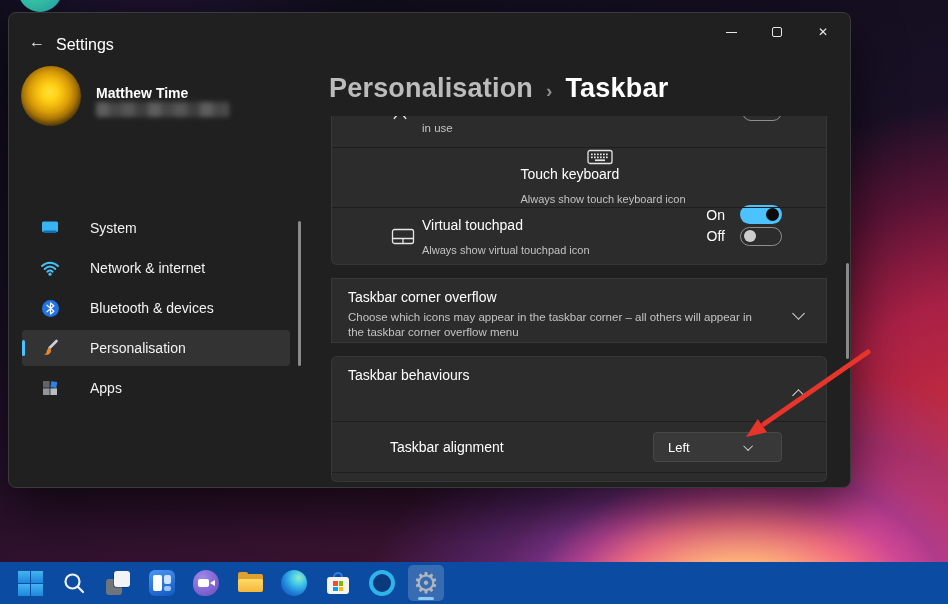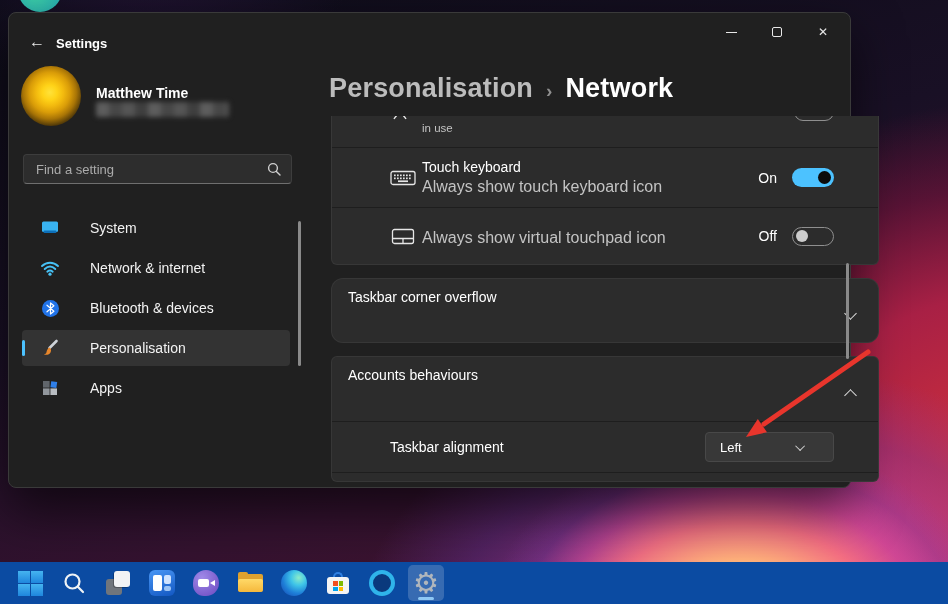--- a/index.html
+++ b/index.html
@@ -17,21 +17,21 @@
 
   .bg-peek { position:absolute; left:18px; top:-32px; width:44px; height:44px; border-radius:50%;
     background:radial-gradient(circle at 40% 60%, #3ed0a6, #1fa3b8); z-index:0; }
 
   
   .window { position:absolute; left:8px; top:12px; width:843px; height:476px; background:#202020;
     border:1px solid #3a3a3a; border-radius:8px; box-shadow:0 22px 50px rgba(0,0,0,.6); z-index:2; }
 
   .back-btn { position:absolute; left:17px; top:18px; width:22px; height:22px; color:#e8e8e8;
     font-size:16px; line-height:22px; text-align:center; cursor:default; }
-  .win-title { position:absolute; left:47px; top:23px; font-size:13px; font-weight:700; color:#ffffff; }
+  .win-title { position:absolute; left:47px; top:23px; font-size:16px; font-weight:400; color:#ffffff; }
 
   .caption { position:absolute; right:4px; top:0; display:flex; }
   .cap-btn { width:46px; height:38px; display:flex; align-items:center; justify-content:center; }
   .glyph-min { width:11px; height:1px; background:#e8e8e8; }
   .glyph-max { width:10px; height:10px; border:1px solid #e8e8e8; border-radius:2px; }
   .glyph-close { color:#e8e8e8; font-size:12px; line-height:12px; }
 
   
   .avatar { position:absolute; left:12px; top:53px; width:60px; height:60px; border-radius:50%;
     background:
@@ -65,34 +65,34 @@
   .ico-bt-badge { width:17px; height:17px; border-radius:50%; background:#2173e8; display:flex; align-items:center; justify-content:center; }
   .ico-clock-badge { width:17px; height:17px; border-radius:50%; background:#2496dc; display:flex; align-items:center; justify-content:center; }
 
   
   .breadcrumb { position:absolute; left:320px; top:60px; display:flex; align-items:baseline; }
   .bc-parent { font-size:27px; font-weight:600; color:#bcbcbc; letter-spacing:.2px; }
   .bc-sep { font-size:19px; color:#8f8f8f; margin:0 13px; font-weight:600; }
   .bc-current { font-size:27px; font-weight:600; color:#ffffff; letter-spacing:.2px; }
 
   
-  .card { position:absolute; left:322px; width:548px; background:#2c2c2c; border:1px solid rgba(255,255,255,.055); }
+  .card { position:absolute; left:322px; width:496px; background:#2c2c2c; border:1px solid rgba(255,255,255,.055); }
   .card1 { top:103px; height:149px; border-top:none; border-radius:0 0 6px 6px; overflow:hidden; }
-  .card2 { top:265px; height:65px; border-radius:12px; }
+  .card2 { top:265px; height:65px; border-radius:0; }
   .card3 { top:343px; height:126px; border-radius:6px; overflow:hidden; }
 
   .srow { position:relative; display:flex; align-items:center; padding:0 16px 0 58px; }
   .srow + .srow { border-top:1px solid #1e1e1e; }
   .row-partial { height:31px; }
-  .row-std { height:60px; }
+  .row-std { height:60px;flex-direction:column; }
   .row-std2 { height:57px; }
   .row-ico { flex:none; width:26px; display:flex; justify-content:center; }
   .row-text { margin-left:6px; }
   .row-title { font-size:14px; color:#ffffff; }
-  .row-sub { font-size:16px; color:#c3c3c3; margin-top:3px; }
+  .row-sub { font-size:11px; color:#c3c3c3; margin-top:11px; }
   .row-right { margin-left:auto; display:flex; align-items:center; }
   .state-label { font-size:14px; color:#ffffff; margin-right:15px; }
 
   .partial-sub { position:absolute; left:90px; top:6px; font-size:11.5px; color:#c3c3c3; }
   .partial-toggle { position:absolute; right:44px; top:-13px; width:40px; height:18px; border-radius:9px; border:1px solid #8f8f8f; }
   .partial-ico { position:absolute; left:60px; top:-9px; }
 
   .toggle { width:42px; height:19px; border-radius:10px; position:relative; margin-right:28px; }
   .toggle.on { background:#4cc2ff; }
   .toggle.on .knob { position:absolute; right:3px; top:3px; width:13px; height:13px; border-radius:50%; background:#0c0c0c; }
@@ -181,29 +181,20 @@
         </div>
       <div class="cap-btn">
           <span class="glyph-close">✕</span>
         </div>
     </div>
 
     <div class="avatar"></div>
     <div class="profile-name">Matthew Time</div>
     <div class="profile-blur"></div>
 
-    <div class="searchbox">
-      <input type="text" placeholder="Find a setting" style="">
-      <span class="search-glyph">
-        <svg width="14" height="14" viewBox="0 0 14 14">
-            <circle cx="6" cy="6" r="4.4" fill="none" stroke="#cfcfcf" stroke-width="1.4"></circle>
-            <line x1="9.4" y1="9.4" x2="13" y2="13" stroke="#cfcfcf" stroke-width="1.4" stroke-linecap="round"></line>
-          </svg>
-      </span>
-    </div>
 
     <nav class="sidebar">
       <div class="side-item">
         <span class="side-ico">
           <svg width="20" height="16" viewBox="0 0 20 16">
               <rect x="2" y="1.5" width="16" height="10.5" rx="1.5" fill="#39b4f2"></rect>
               <rect x="3.5" y="10.5" width="13" height="2.6" rx="1" fill="#0d6fb8"></rect>
             </svg>
         </span>
         <span class="side-label">System</span>
@@ -248,21 +239,21 @@
             </svg>
         </span>
         <span class="side-label">Apps</span>
       </div>
     </nav>
     <div class="side-scrollbar"></div>
 
     <div class="breadcrumb">
       <span class="bc-parent">Personalisation</span>
       <span class="bc-sep">›</span>
-      <span class="bc-current">Network</span>
+      <span class="bc-current">Taskbar</span>
     </div>
 
     <div class="card card1">
       <div class="srow row-partial">
         <span class="partial-ico">
           <svg width="16" height="14" viewBox="0 0 16 14">
               <path d="M2 12 Q8 2 14 12" fill="none" stroke="#e6e6e6" stroke-width="1.4"></path>
             </svg>
         </span>
         <span class="partial-sub">in use</span>
@@ -302,41 +293,43 @@
       </div>
       <div class="srow row-std2">
         <span class="row-ico">
           <svg width="24" height="17" viewBox="0 0 24 17">
               <rect x="1.5" y="1.5" width="21" height="14" rx="2" fill="none" stroke="#e6e6e6" stroke-width="1.3"></rect>
               <line x1="1.5" y1="10.5" x2="22.5" y2="10.5" stroke="#e6e6e6" stroke-width="1.3"></line>
               <line x1="12" y1="10.5" x2="12" y2="15.5" stroke="#e6e6e6" stroke-width="1.3"></line>
             </svg>
         </span>
         <span class="row-text">
+          <div class="row-title">Virtual touchpad</div>
           <div class="row-sub">Always show virtual touchpad icon</div>
         </span>
         <span class="row-right">
           <span class="state-label">Off</span>
           <span class="toggle off">
               <span class="knob"></span>
             </span>
         </span>
       </div>
     </div>
 
     <div class="card card2">
       <div class="card-head">
         <div class="card-title">Taskbar corner overflow</div>
+        <div class="card-desc">Choose which icons may appear in the taskbar corner – all others will appear in the taskbar corner overflow menu</div>
         <span class="chev down"></span>
       </div>
     </div>
 
     <div class="card card3">
       <div class="card-head" style="height:64px;">
-        <div class="card-title">Accounts behaviours</div>
+        <div class="card-title">Taskbar behaviours</div>
         <span class="chev up"></span>
       </div>
       <div class="h-div"></div>
       <div class="align-row">
         <span class="align-label">Taskbar alignment</span>
         <span class="dropdown">
           <span class="dd-value">Left</span>
           <span class="dd-chev"></span>
         </span>
       </div>

